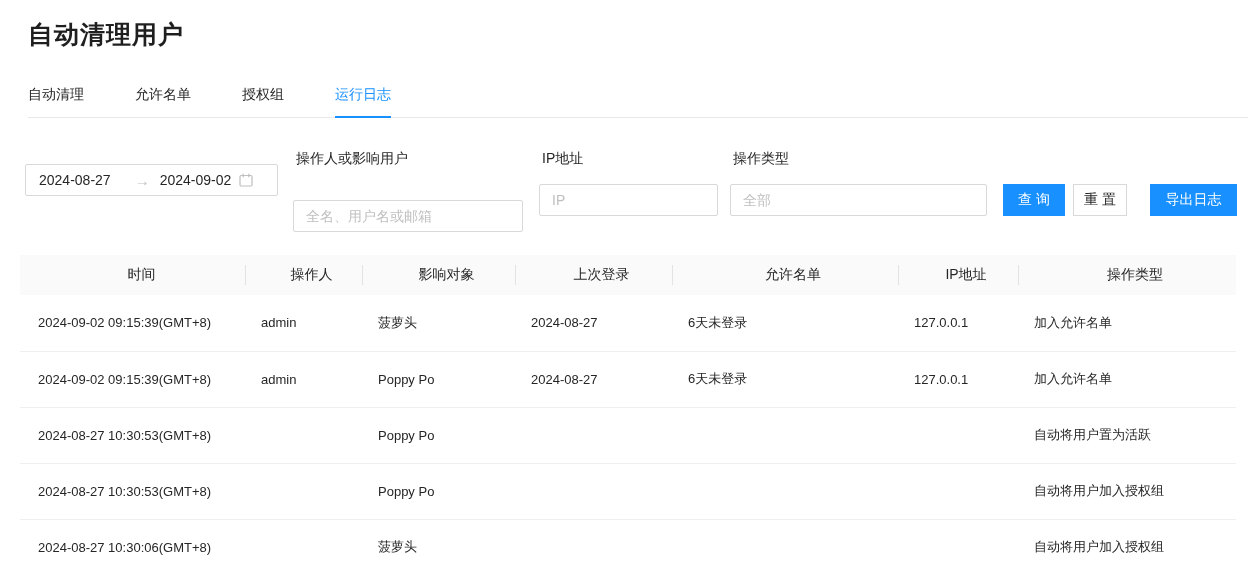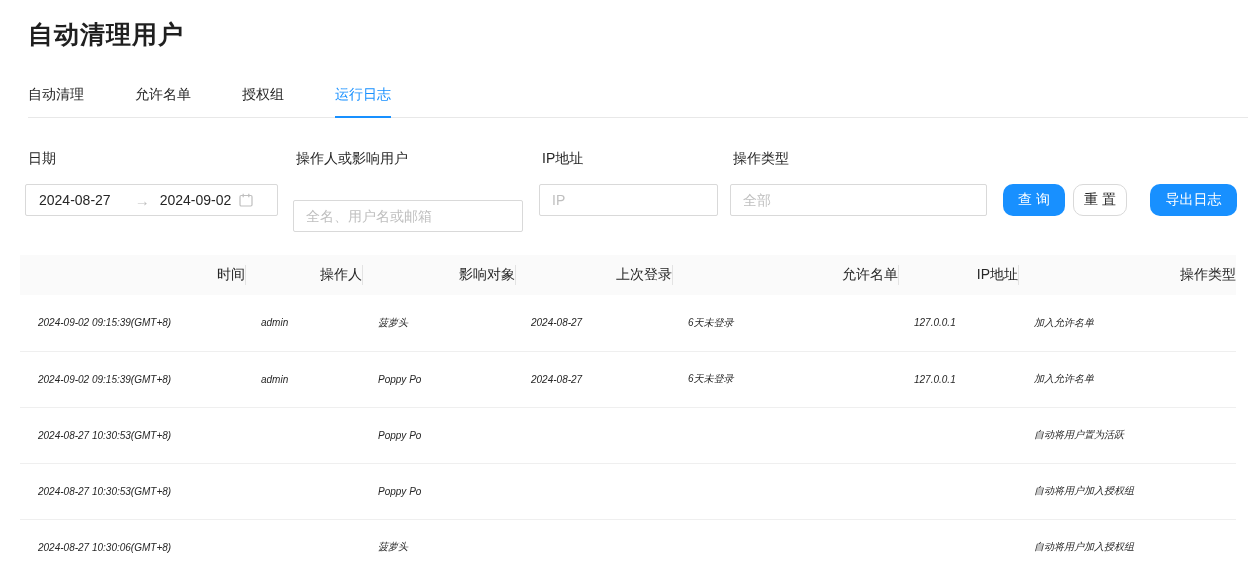--- a/index.html
+++ b/index.html
@@ -89,21 +89,21 @@
     font-size:15px;
     line-height:1;
   }
   .date-range .cal { margin-left:8px; display:flex; align-items:center; }
 
   
   .filter-buttons { display:flex; margin-top:36px; margin-left:16px; align-items:center; }
   .btn {
     height:32px;
     font-size:14px;
-    border-radius:10px;
+    border-radius:0;
     border:none;
     cursor:pointer;
     font-family:inherit;
     white-space:nowrap;
   }
   .btn-primary { background:#1890ff; color:#ffffff; }
   .btn-query  { width:62px; }
   .btn-reset  {
     width:54px;
     background:#ffffff;
@@ -125,63 +125,61 @@
   .run-log-table col:nth-child(3){ width:153px; }
   .run-log-table col:nth-child(4){ width:157px; }
   .run-log-table col:nth-child(5){ width:226px; }
   .run-log-table col:nth-child(6){ width:120px; }
   .run-log-table thead th {
     background:#fafafa;
     height:40px;
     font-size:14px;
     font-weight:400;
     color:#262626;
-    text-align:right;
+    text-align:center;
     padding-left:16px;
     position:relative;
     white-space:nowrap;
   }
   .run-log-table thead th:first-child { padding-left:18px; }
   .run-log-table thead th + th::before {
     content:"";
     position:absolute;
     left:0; top:10px;
     width:1px; height:20px;
     background:#e3e3e3;
   }
   .run-log-table tbody td {
     height:56px;
-    font-size:10px;
+    font-size:13px;
     color:#262626;
     padding-left:16px;
     border-bottom:1px solid #efefef;
     white-space:nowrap;
     overflow:hidden;
-    font-style:italic;
   }
   .run-log-table tbody td:first-child { padding-left:18px; }
 </style>
 </head>
 <body>
 
 <div class="page">
 
   <h1 class="page-title">自动清理用户</h1>
 
   <div class="tabs">
     <div class="tab">自动清理</div>
     <div class="tab">允许名单</div>
     <div class="tab">授权组</div>
     <div class="tab active">运行日志</div>
   </div>
 
   <div class="filters">
 
     <div class="filter-group g-date">
-      <span class="filter-label">日期</span>
       <div class="filter-control date-range">
         <span class="date-val">2024-08-27</span>
         <span class="swap-arrow">→</span>
         <span class="date-val">2024-09-02</span>
         <span class="cal">
           <svg width="14" height="14" viewBox="0 0 14 14">
             <rect x="1" y="2.5" width="12" height="10.5" rx="1.2" fill="none" stroke="#bfbfbf" stroke-width="1.2"></rect>
             <line x1="4.2" y1="0.8" x2="4.2" y2="4.2" stroke="#bfbfbf" stroke-width="1.2"></line>
             <line x1="9.8" y1="0.8" x2="9.8" y2="4.2" stroke="#bfbfbf" stroke-width="1.2"></line>
           </svg>

